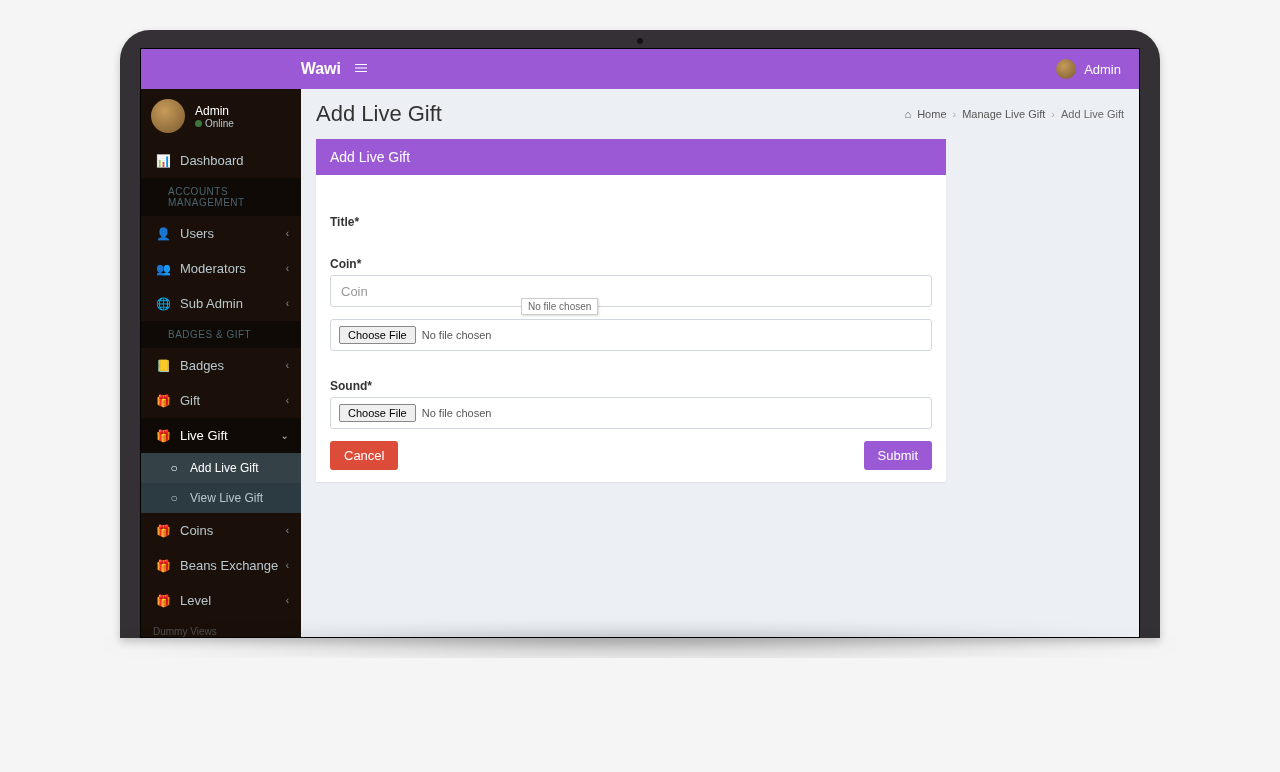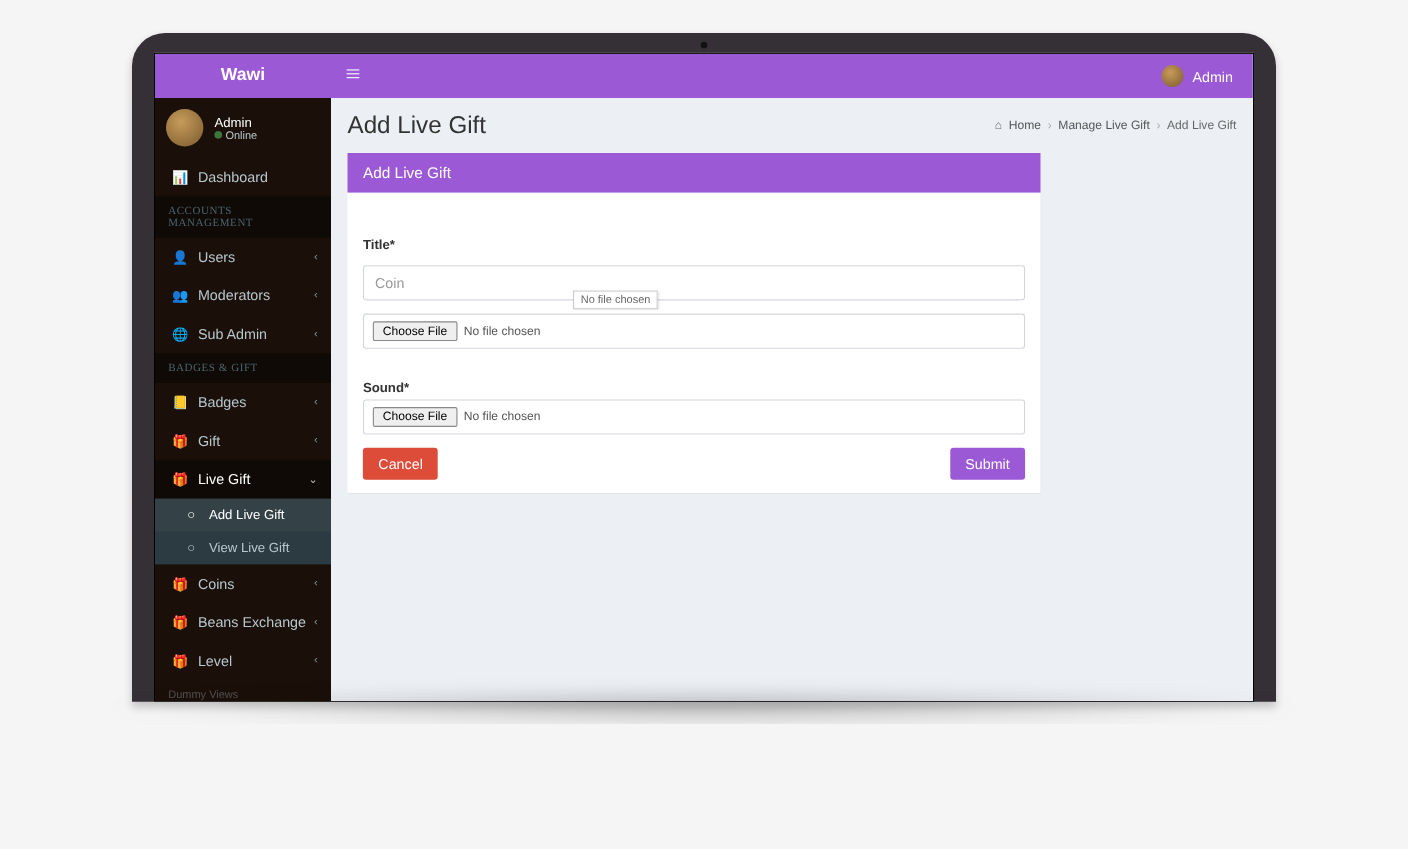--- a/index.html
+++ b/index.html
@@ -36,37 +36,37 @@
     background:linear-gradient(#dcdcdc,#b8b8b8 60%,#8d8d8d);
     border-radius:0 0 40px 40px / 0 0 20px 20px;
     margin:0 -55px;
     display:flex;justify-content:center;align-items:center;
     color:#555;font-size:16px;
   }
   .shadow{height:30px;filter:blur(8px);background:radial-gradient(ellipse at center,rgba(0,0,0,.3),transparent 70%);margin:-10px -40px 0 -40px;}
 
   
   .hdr{height:40px;background:var(--purple);display:flex;align-items:center;color:#fff;}
-  .logo{width:160px;text-align:center;font-weight:700;font-size:16px;}
+  .logo{width:160px;text-align:right;font-weight:700;font-size:16px;margin-left:40px;}
   .hamburger{padding:0 14px;cursor:pointer;}
   .spacer{flex:1;}
   .who{display:flex;align-items:center;gap:8px;padding-right:18px;cursor:pointer;font-size:13px;}
   .avatar-sm{width:20px;height:20px;border-radius:50%;background:radial-gradient(circle at 40% 35%,#c79b5a,#7a5a2e);display:inline-block;}
 
   
   .body{display:flex;min-height:calc(100% - 40px);}
   .side{width:160px;background:var(--dark);color:var(--grey);font-size:13px;flex-shrink:0;}
   .user-panel{padding:10px 10px;display:flex;gap:10px;align-items:center;}
   .avatar-lg{width:34px;height:34px;border-radius:50%;background:radial-gradient(circle at 40% 35%,#c79b5a,#7a5a2e);}
   .user-info{display:flex;flex-direction:column;}
   .user-info .name{color:#fff;font-weight:500;font-size:12px;}
   .user-info .status{font-size:10px;color:var(--grey);}
   .dot{display:inline-block;width:7px;height:7px;border-radius:50%;background:#3c763d;margin-right:3px;vertical-align:middle;}
 
-  .side-header{background:var(--darker);color:#4b646f;font-size:10px;letter-spacing:.5px;padding:8px 12px;font-family:Liberation Serif, serif;}
+  .side-header{background:var(--darker);color:#4b646f;font-size:10px;letter-spacing:.5px;padding:8px 27px;}
   .nav-item,.sub-item{display:flex;align-items:center;padding:10px 12px;border-left:3px solid transparent;cursor:pointer;position:relative;}
   .nav-item .icon,.sub-item .icon{width:16px;display:inline-flex;justify-content:center;margin-right:8px;font-size:12px;}
   .nav-item .caret{margin-left:auto;font-size:10px;opacity:.7;}
   .sub{background:#2c3b41;}
   .sub-item{padding:8px 12px 8px 22px;font-size:12px;}
   .sub-item.active{background:rgba(255,255,255,.04);color:#fff;}
   .nav-item.open{background:var(--darker);color:#fff;}
   .header-dummy{color:#505050;font-size:10px;padding:8px 12px;}
 
   
@@ -243,20 +243,21 @@
               </div>
             </div>
 
             <div class="box">
               <div class="box-header">Add Live Gift</div>
               <div class="box-body">
                 <div class="form-group">
                   <label>Title*</label>
                 </div>
                 <div class="form-group">
+                  <label>Coin*</label>
                   <input class="form-control" placeholder="Coin" style="">
                 </div>
                 <div class="form-group">
                   <div class="file-wrap">
                     <button type="button" class="file-btn">Choose File</button>
                     <span class="file-text">No file chosen</span>
                     <span class="tooltip">No file chosen</span>
                   </div>
                 </div>
                 <div class="form-group">

